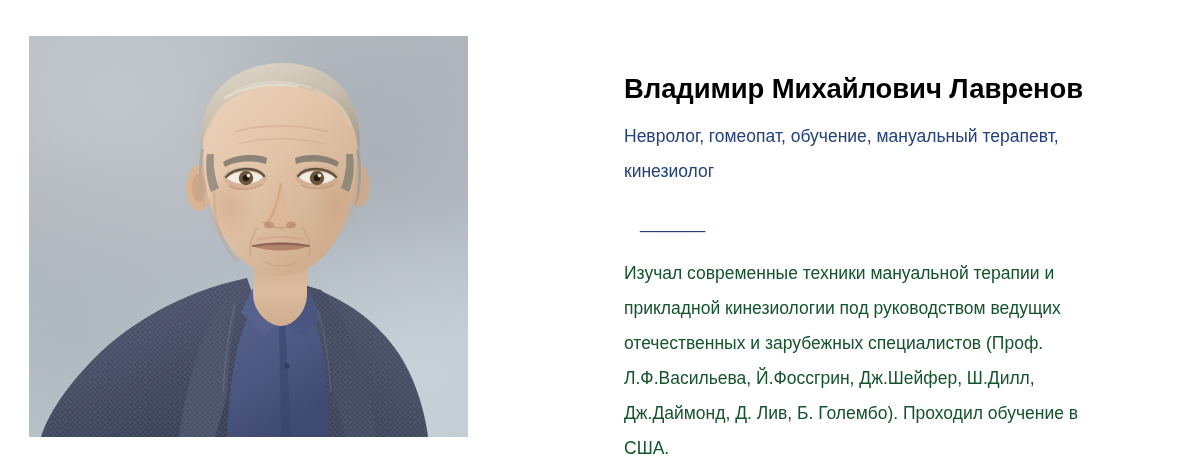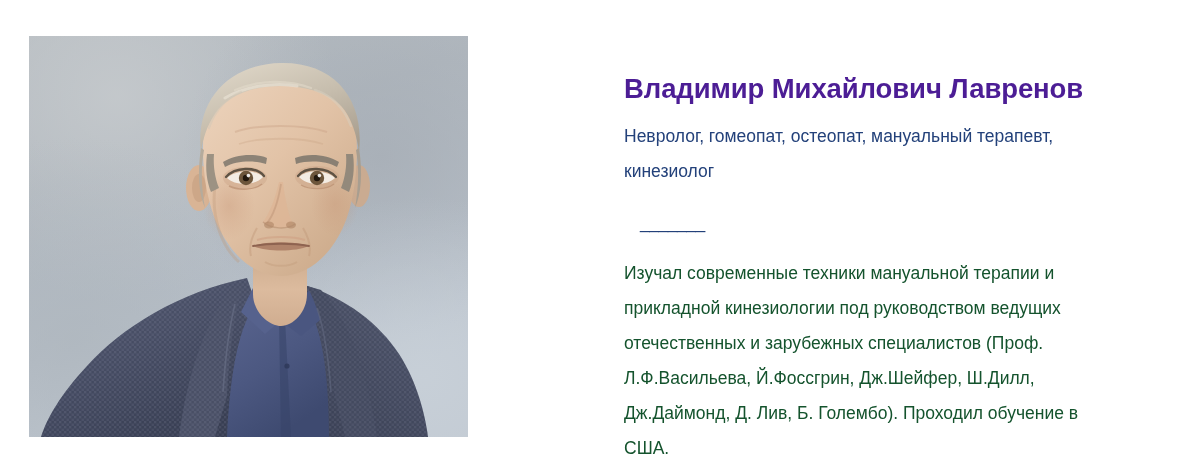--- a/index.html
+++ b/index.html
@@ -48,21 +48,21 @@
     top: 72px;
     width: 500px;
   }
 
   .person-name {
     margin: 0 0 14px 0;
     font-size: 27.5px;
     font-weight: bold;
     line-height: 1.2;
     letter-spacing: -0.1px;
-    color: #4c1d95;
+    color: #000000;
     white-space: nowrap;
   }
 
   .specialties {
     margin: 0;
     font-size: 17.5px;
     line-height: 35px;
     color: #23417a;
     max-width: 470px;
   }
@@ -269,20 +269,20 @@
       <path d="M 224 210 C 240 207 264 207 280 210" stroke="#8e6350" stroke-width="1.8" fill="none" stroke-linecap="round"></path>
       <path d="M 228 204 C 240 200 264 200 276 204" stroke="#cfa084" stroke-width="2" fill="none" opacity="0.6"></path>
 
       <path d="M 236 226 C 244 231 260 231 268 226" stroke="#c19a7b" stroke-width="2" fill="none" opacity="0.4"></path>
     </svg>
   </div>
 
   <div class="info-column">
     <h1 class="person-name">Владимир Михайлович Лавренов</h1>
 
-    <p class="specialties">Невролог, гомеопат, остеопат, мануальный терапевт, кинезиолог</p>
+    <p class="specialties">Невролог, гомеопат, обучение, мануальный терапевт, кинезиолог</p>
 
     <p class="divider-rule">_______</p>
 
     <p class="bio-text">Изучал современные техники мануальной терапии и прикладной кинезиологии под руководством ведущих отечественных и зарубежных специалистов (Проф. Л.Ф.Васильева, Й.Фоссгрин, Дж.Шейфер, Ш.Дилл, Дж.Даймонд, Д. Лив, Б. Голембо). Проходил обучение в США.</p>
   </div>
 
 </div>
 
 </body></html>

